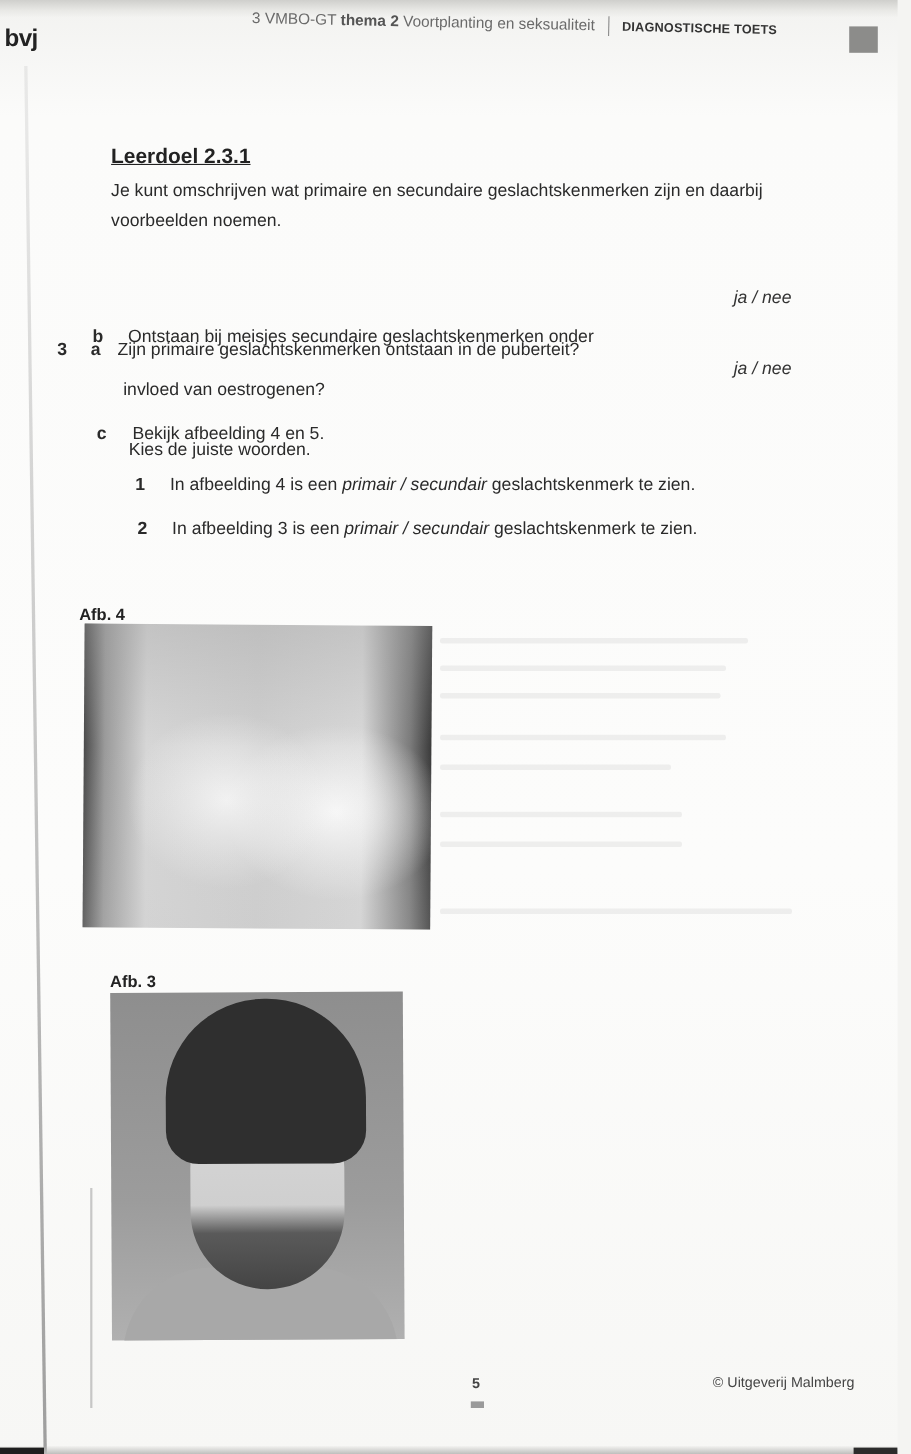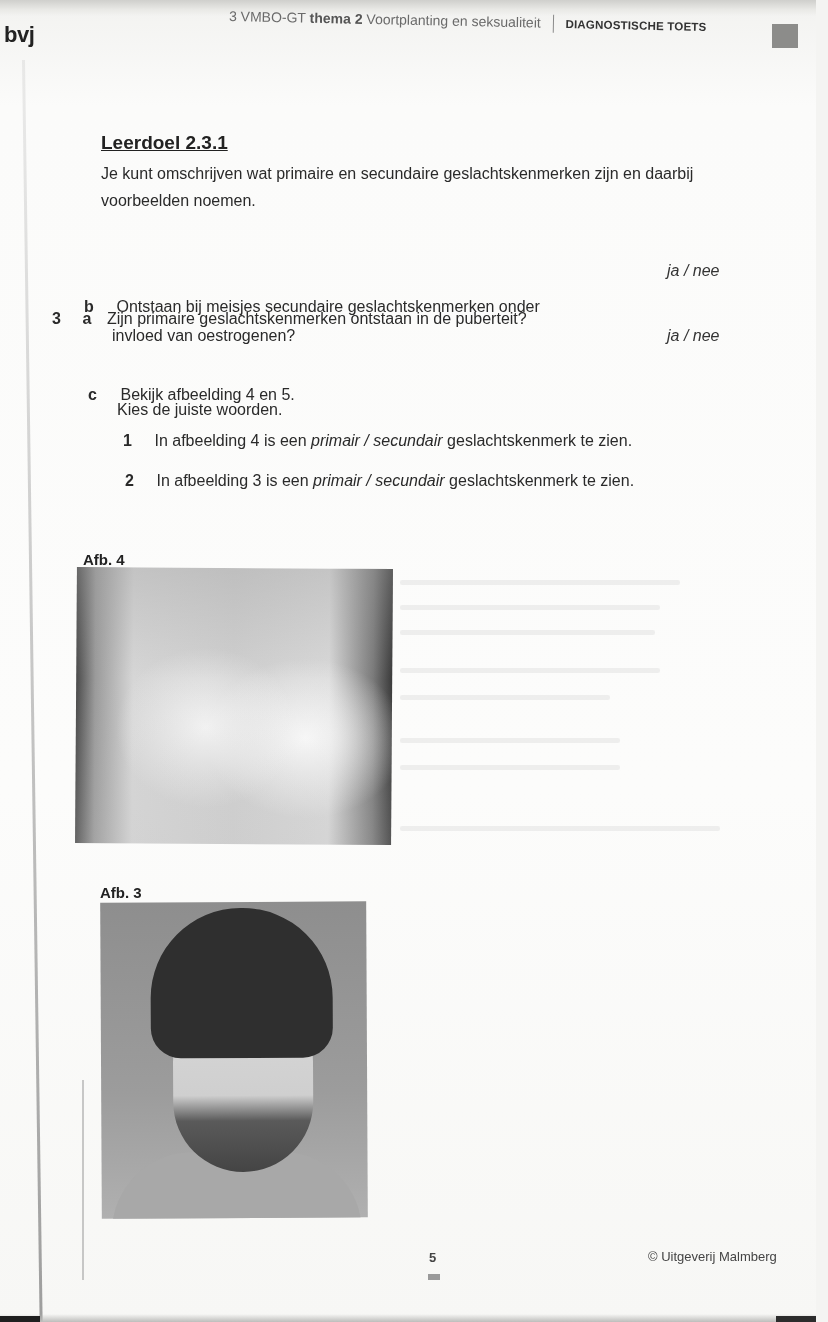--- a/index.html
+++ b/index.html
@@ -244,21 +244,21 @@
     <span class="num" style="width:26px;">3</span>
     <span class="letter" style="width:20px;">a</span>
     <span>Zijn primaire geslachtskenmerken ontstaan in de puberteit?</span>
   </div>
   <div class="answer" style="left:667px; top:262px;">ja / nee</div>
 
   <div class="q" style="left:84px; top:298px;">
     <span class="letter" style="width:28px;">b</span>
     <span>Ontstaan bij meisjes secundaire geslachtskenmerken onder</span>
   </div>
-  <div class="q" style="left:112px; top:327px;">
+  <div class="q" style="left:112px; top:346px;">
     <span>invloed van oestrogenen?</span>
   </div>
   <div class="answer" style="left:667px; top:327px;">ja / nee</div>
 
   <div class="q" style="left:88px; top:374px;margin-top:12px;">
     <span class="letter" style="width:28px;">c</span>
     <span>Bekijk afbeelding 4 en 5.</span>
   </div>
   <div class="q" style="left:117px; top:401px;">
     <span>Kies de juiste woorden.</span>
@@ -270,21 +270,21 @@
     <em>primair / secundair</em>
     <span>geslachtskenmerk te zien.</span>
   </div>
   <div class="q" style="left:125px; top:472px;">
     <span class="sub-num" style="width:27px;">2</span>
     <span>In afbeelding 3 is een</span>
     <em>primair / secundair</em>
     <span>geslachtskenmerk te zien.</span>
   </div>
 
-  <div class="fig-label" style="left:83px; top:551px;">Afb. 4</div>
+  <div class="fig-label" style="left:72px; top:551px;">Afb. 4</div>
   <div class="photo photo-4" title="zwart-witfoto van borsten">
     <div class="shade"></div>
   </div>
 
   <div class="fig-label" style="left:100px; top:884px;">Afb. 3</div>
   <div class="photo photo-5" title="zwart-witfoto van een man met baard en muts">
     <div class="shoulders"></div>
     <div class="face"></div>
     <div class="hat"></div>
   </div>

